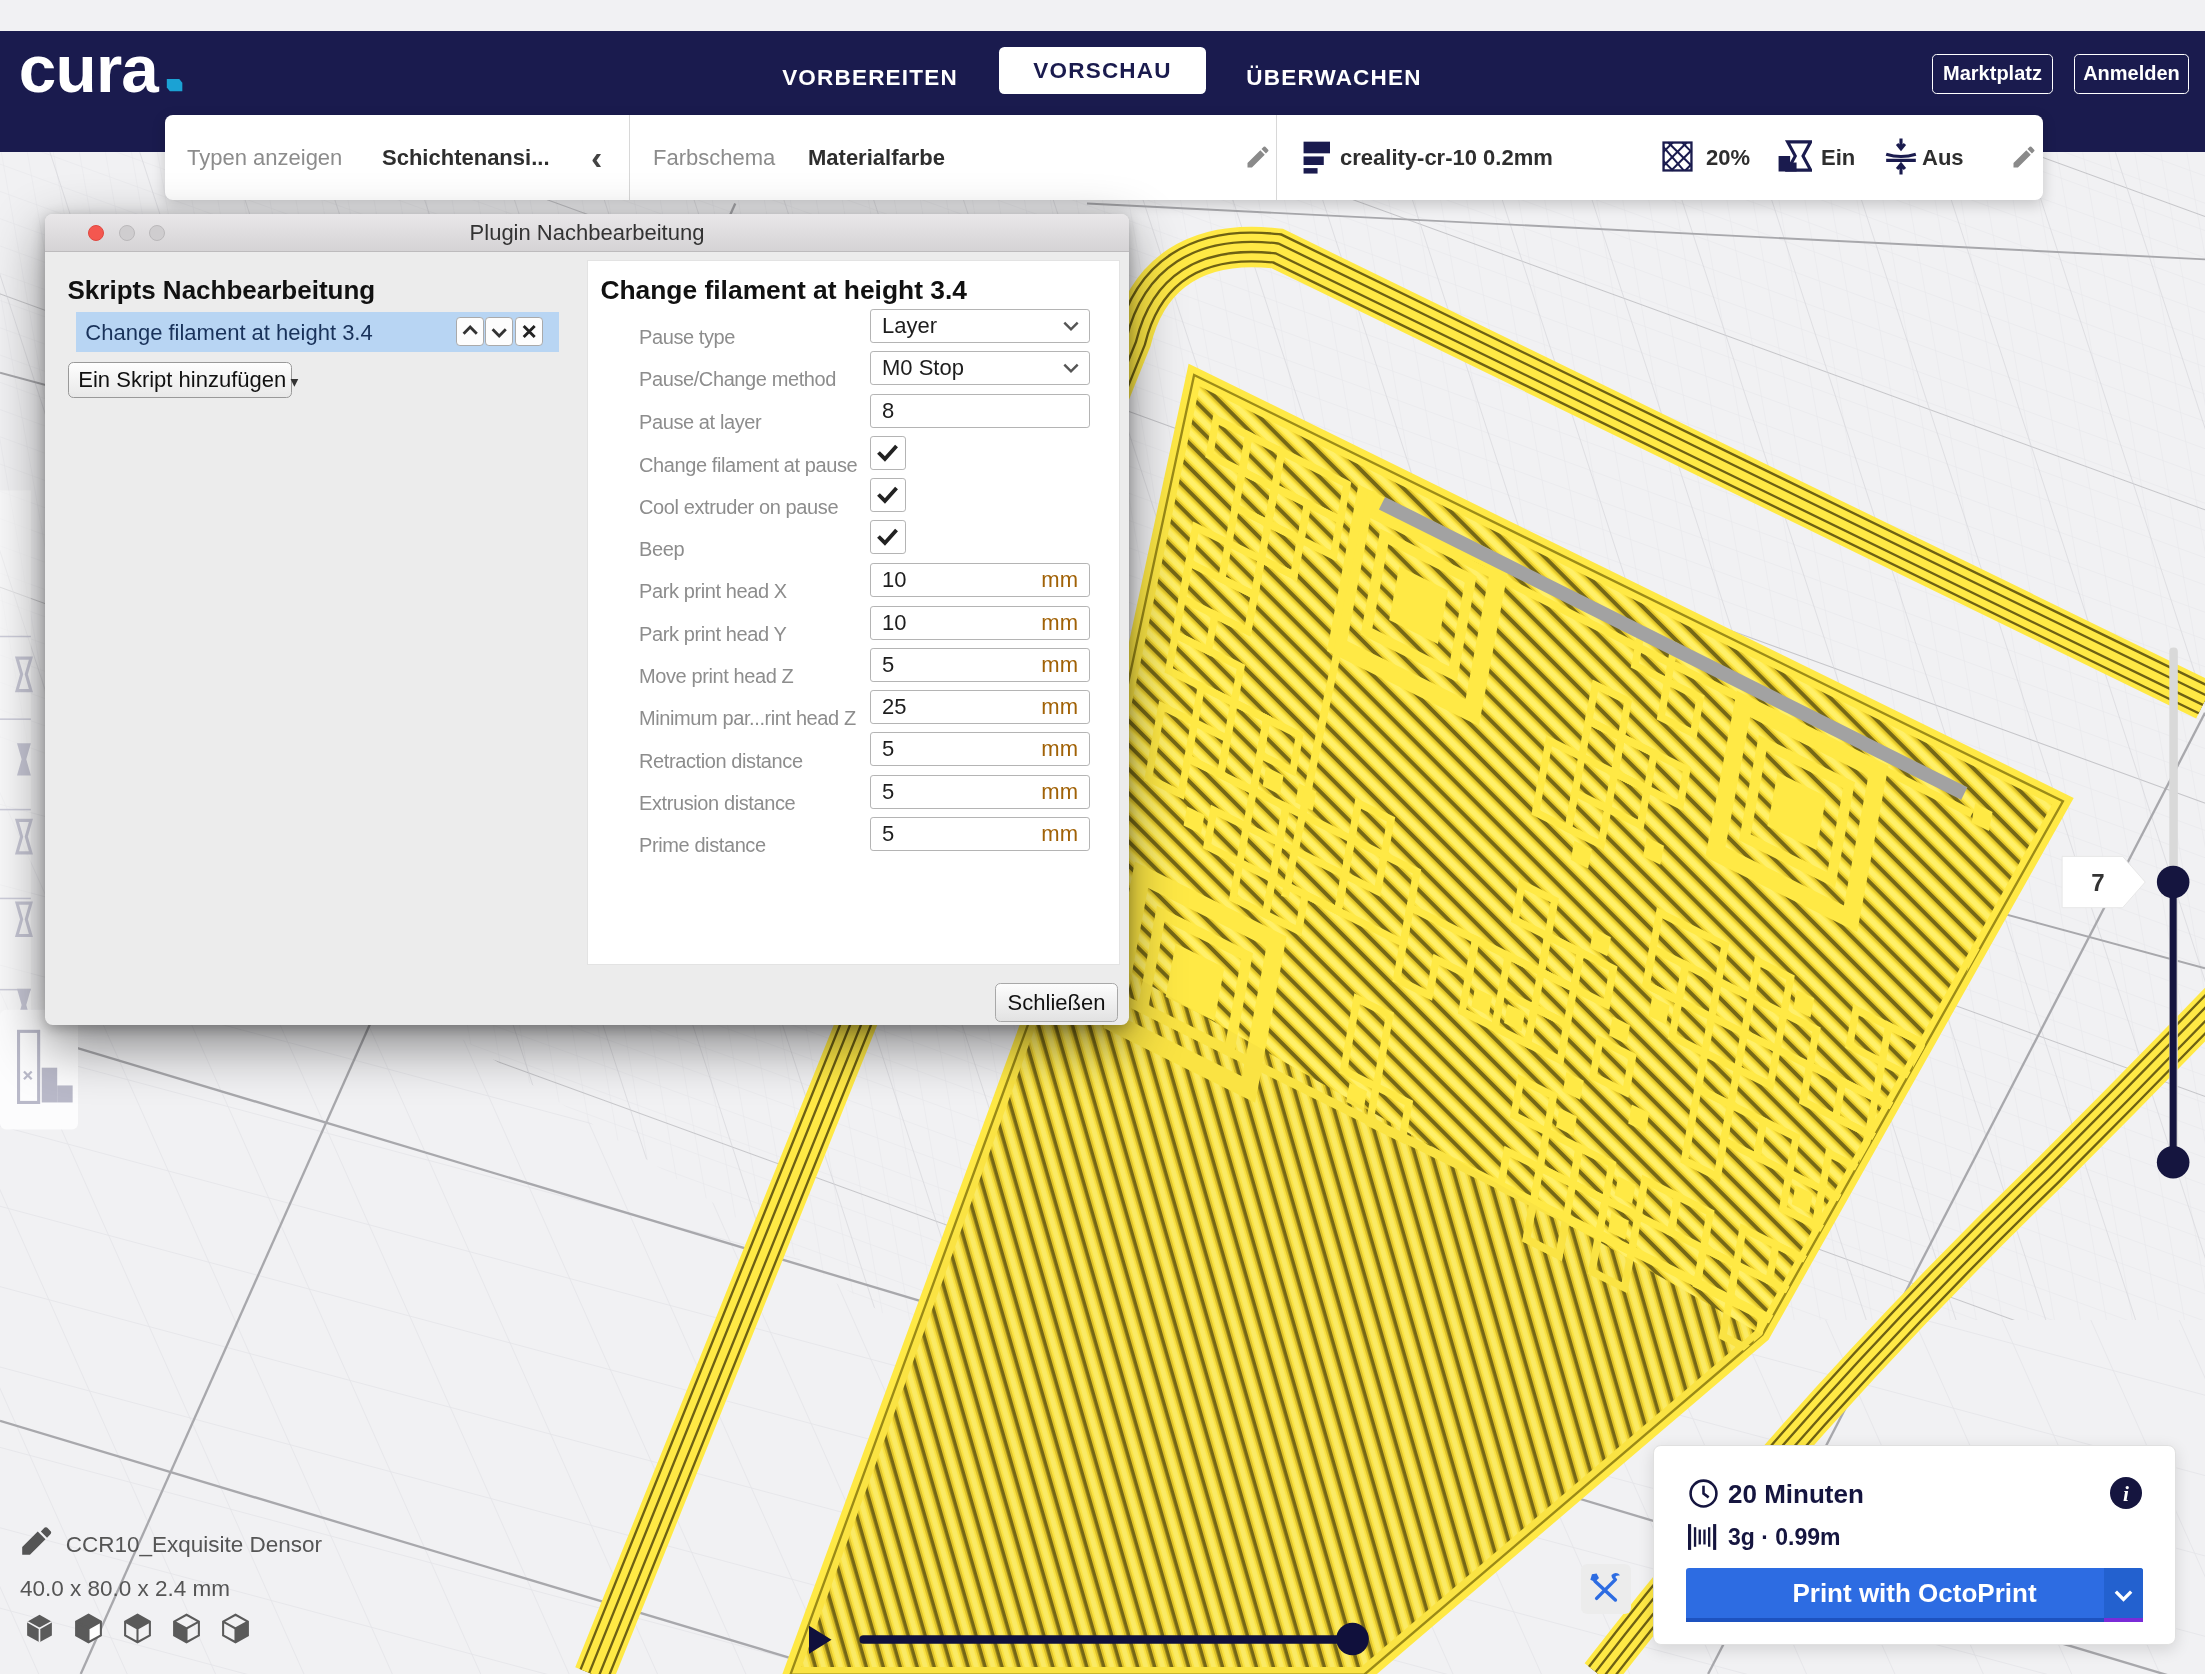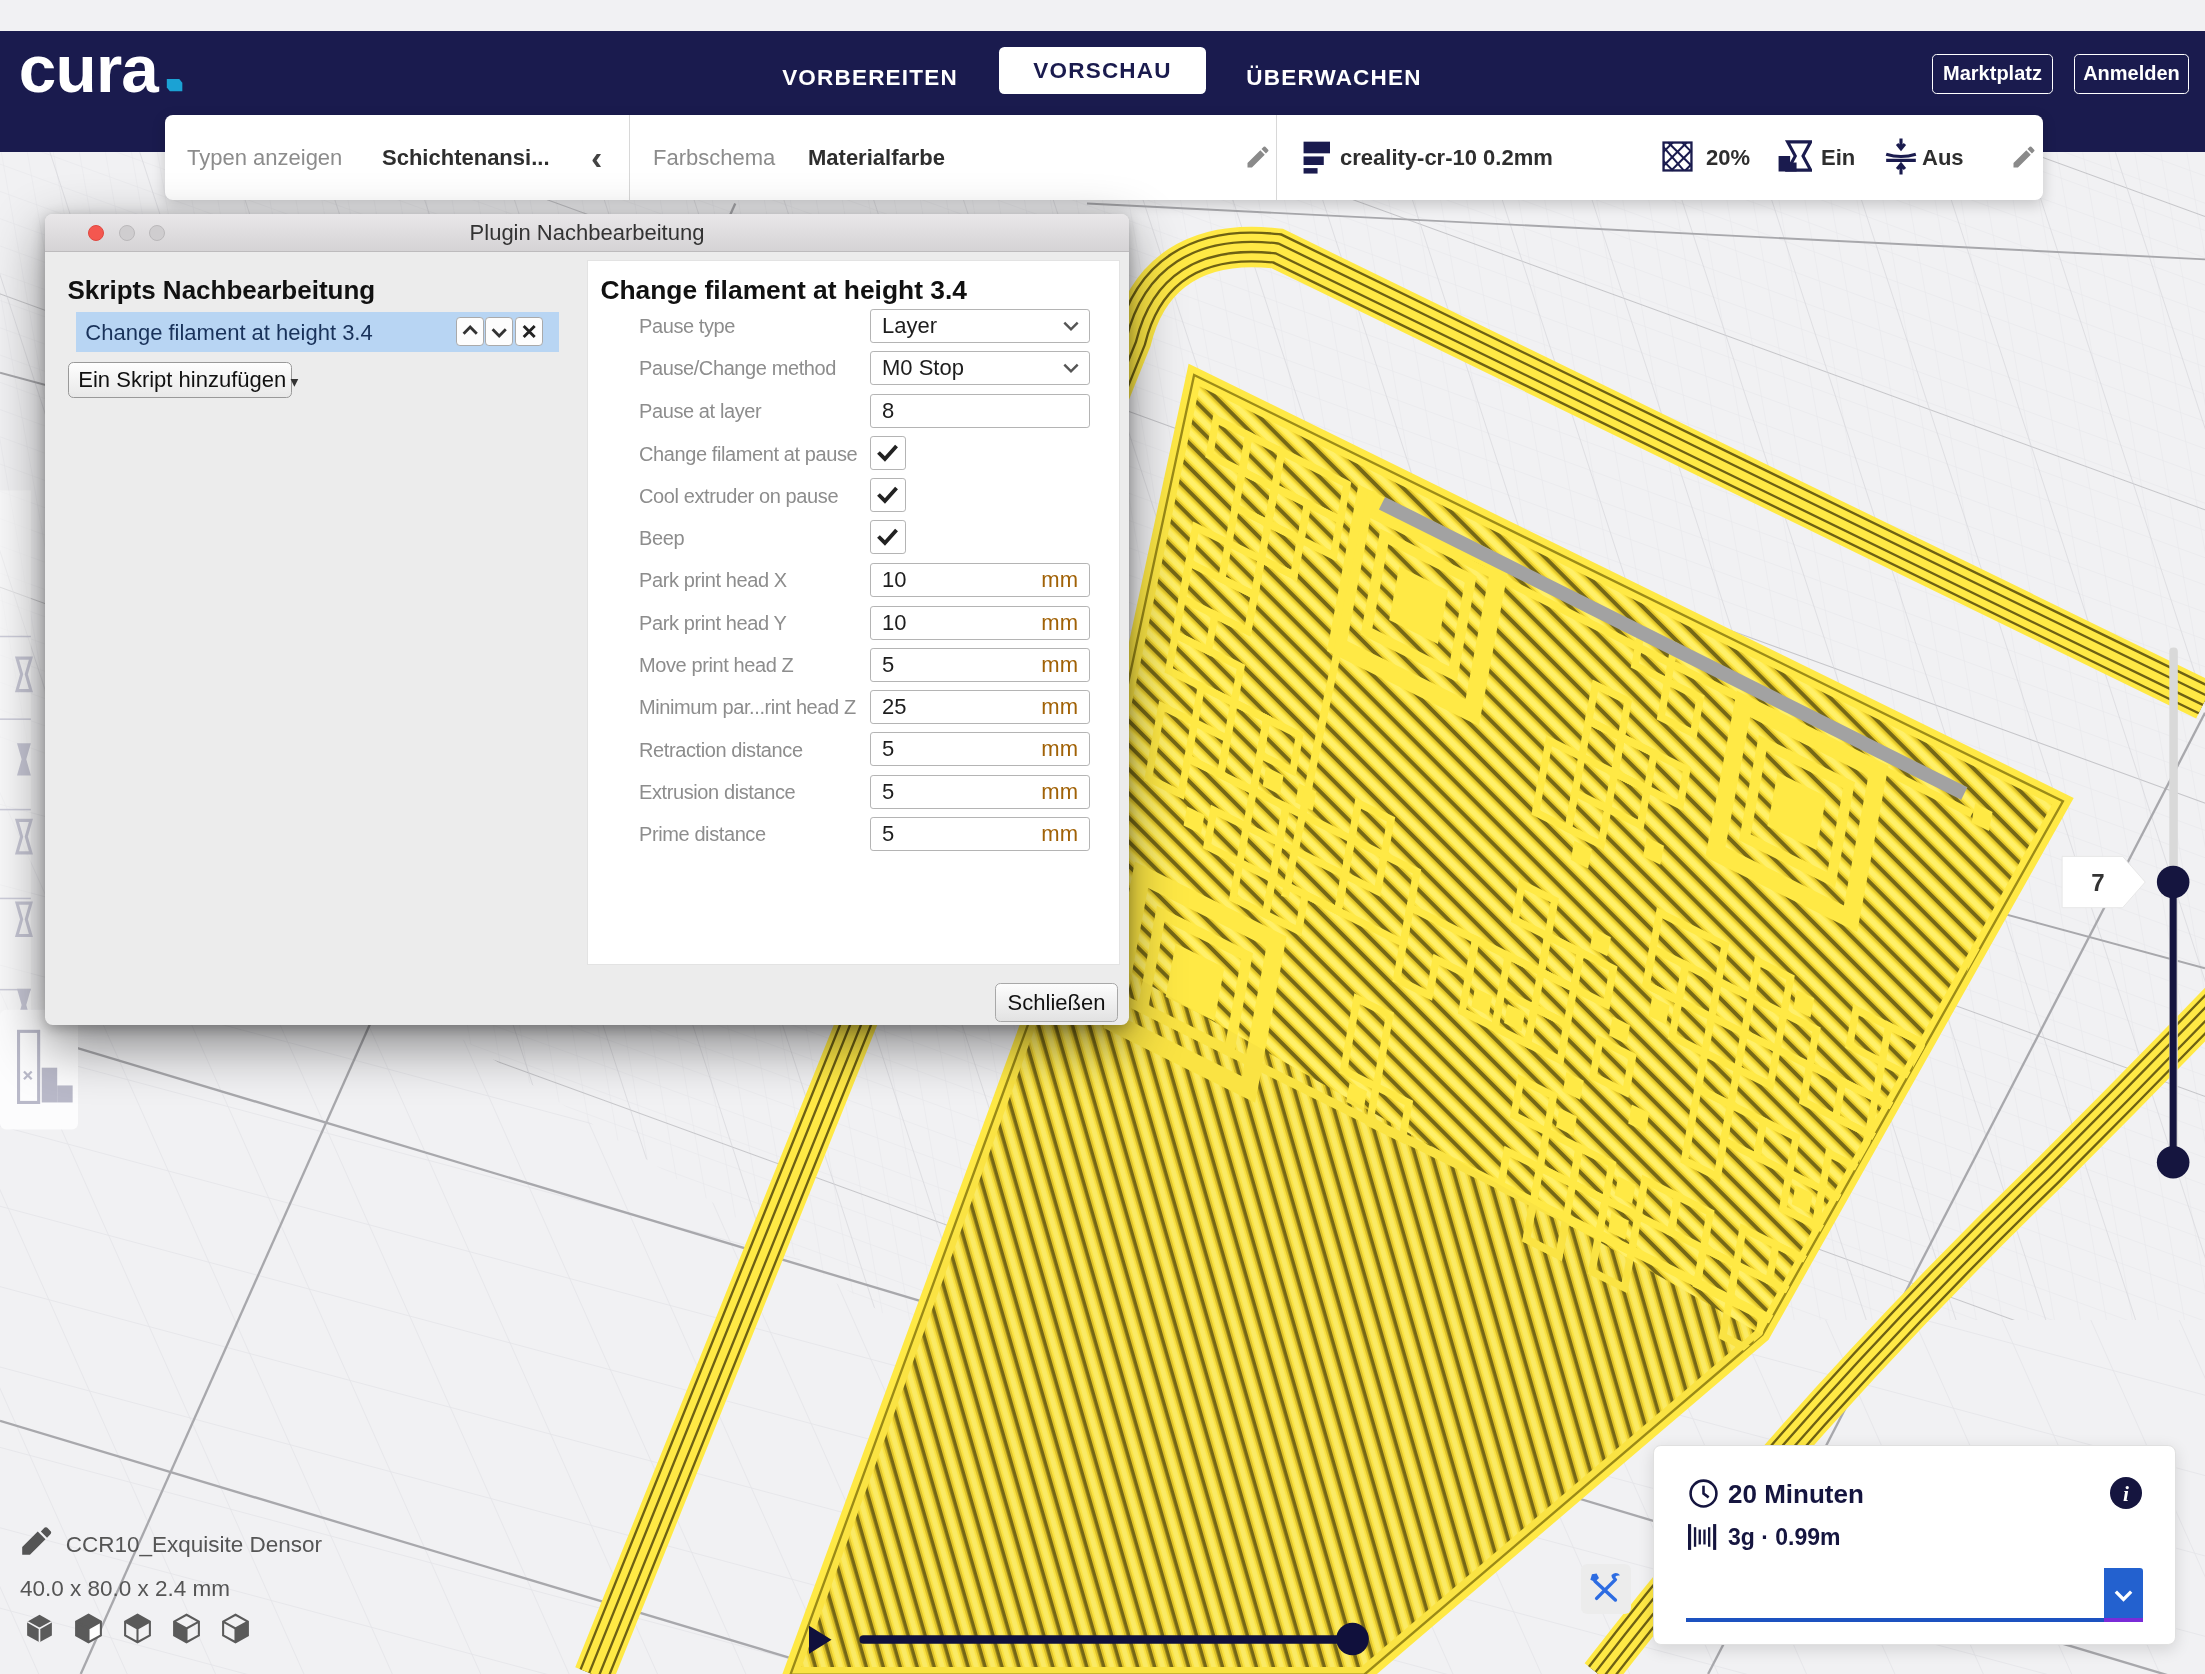--- a/index.html
+++ b/index.html
@@ -25,21 +25,21 @@
   .tb-dark { color:#2e2e2e; font-size:22px; font-weight:bold; }
   .tbt { position:absolute; top:0; height:85px; line-height:85px; white-space:nowrap; }
   #dialog { left:45px; top:214px; width:1084px; height:811px; background:#ececec; border-radius:7.8px;
     box-shadow:0 19.4px 54px rgba(0,0,0,0.45), 0 3.1px 12.4px rgba(0,0,0,0.25); z-index:25; }
   #dlg-title { position:absolute; left:0; top:0; width:100%; height:38px;
     background:linear-gradient(#e9e7e9,#d5d3d5); border-bottom:0.8px solid #bdbbbd;
     border-radius:7.8px 7.8px 0 0; }
   #dlg-title .t { position:absolute; top:6.2px; width:100%; text-align:center; font-size:22px; color:#333; }
   .dtl { position:absolute; top:11px; width:16.3px; height:16.3px; border-radius:50%; }
   #dlg-right { position:absolute; left:542px; top:46px; width:533px; height:705px; background:#fff; border:0.8px solid #e3e3e3; }
-  .frm-label { position:absolute; left:51px; font-size:20px; letter-spacing:-0.4px; color:#8d8d8d; white-space:nowrap; }
+  .frm-label { position:absolute; left:51px; font-size:20px; letter-spacing:-0.4px; color:#8d8d8d; white-space:nowrap;margin-top:11px; }
   .frm-box { position:absolute; left:282px; width:220px; height:34px; background:#fff;
     border:1.6px solid #b4b4b4; border-radius:3.1px; font-size:22px; color:#1d1d1d; line-height:31px;
     padding-left:11px; }
   .frm-chk { position:absolute; left:282px; width:36px; height:34px; background:#fff;
     border:1.6px solid #b4b4b4; border-radius:3.1px; text-align:center; }
   .mm { position:absolute; right:11px; top:0; color:#a16207; }
   #jobcard { left:1653px; top:1445px; width:523px; height:200px; background:#fff; border-radius:7.8px;
     border:0.8px solid #e0e0e0; box-shadow:0 4.7px 15.5px rgba(0,0,0,0.12); z-index:15; }
   #printbtn { position:absolute; left:32px; top:122px; width:457px; height:53px; background:#2d6ce2;
     border-radius:3.1px; color:#fff; font-size:26px; font-weight:bold; text-align:center;
@@ -424,20 +424,21 @@
         <g stroke="#15153f" fill="none">
           <line x1="2" y1="0" x2="2" y2="33" stroke-width="4"></line>
           <line x1="9" y1="4" x2="9" y2="29" stroke-width="3"></line>
           <line x1="15" y1="7" x2="15" y2="26" stroke-width="3"></line>
           <line x1="21" y1="7" x2="21" y2="26" stroke-width="3"></line>
           <line x1="27" y1="4" x2="27" y2="29" stroke-width="3"></line>
           <line x1="34" y1="0" x2="34" y2="33" stroke-width="4"></line>
         </g>
       </svg>
       <div class="abs" style="left:74px;top:78px;font-size:23px;font-weight:bold;color:#15153f">3g · 0.99m</div>
+      <div id="printbtn">Print with OctoPrint</div>
       <div class="abs" style="left:450px;top:122px;width:39px;height:53px;background:#2361cf;border-radius:0 3.1px 3.1px 0">
         <svg style="position:absolute;left:7.8px;top:15.5px" width="23" height="23" viewBox="0 0 24 24">
           <path d="M4 8 L12 16 L20 8" stroke="#fff" stroke-width="3.5" fill="none"></path>
         </svg>
       </div>
       <div class="abs" style="left:32px;top:172px;width:418px;height:3.9px;background:#1d52c0"></div>
       <div class="abs" style="left:450px;top:172px;width:39px;height:3.9px;background:#7a2bd8"></div>
     </div>
 <svg class="abs" style="left:1581px;top:1564px;z-index:15" width="50" height="50" viewBox="0 0 64 64">
       <rect x="0" y="0" width="64" height="64" rx="8" fill="#ececec"></rect>

